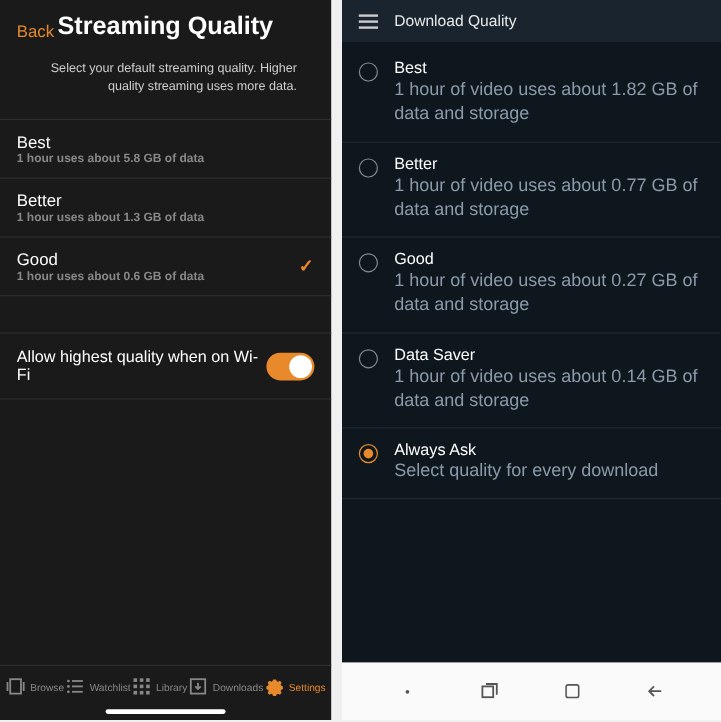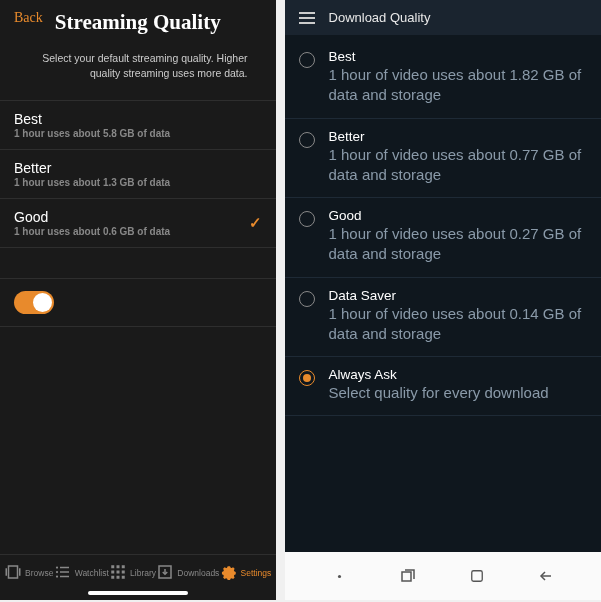--- a/index.html
+++ b/index.html
@@ -25,23 +25,22 @@
     .phone-right {
       width: 340px;
       height: 600px;
       background: #0f171e;
     }
 
     
     .header-left {
       padding: 10px 14px 8px 14px;
       display: flex;
-      align-items: flex-start;
-      position: relative;
-      font-family: Liberation Serif, serif;
+      align-items: flex-end;
+      position: relative;
     }
     .back {
       color: #e88a2c;
       font-size: 14px;
       position: absolute;
       left: 14px;
     }
     .title-left {
       flex: 1;
       text-align: center;
@@ -250,20 +249,21 @@
     <div class="option-title">Better</div>
     <div class="option-desc">1 hour uses about 1.3 GB of data</div>
   </div>
   <div class="option">
     <div class="option-title">Good</div>
     <div class="option-desc">1 hour uses about 0.6 GB of data</div>
     <div class="check">✓</div>
   </div>
 
   <div class="toggle-row">
+    <div class="toggle-label">Allow highest quality when on Wi-Fi</div>
     <div class="toggle"></div>
   </div>
 
   <div class="tab-bar">
     <div class="tab-item">
       <span class="tab-icon">
         <svg viewBox="0 0 24 24" fill="none" stroke="currentColor" stroke-width="2">
             <rect x="6" y="4" width="12" height="16"></rect>
             <line x1="3" y1="7" x2="3" y2="17"></line>
             <line x1="21" y1="7" x2="21" y2="17"></line>

